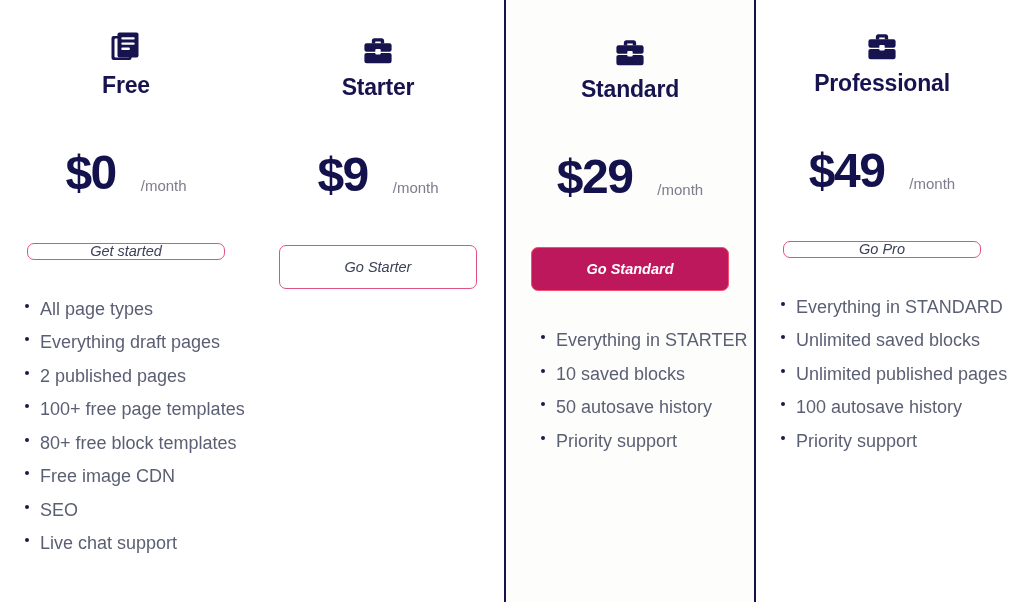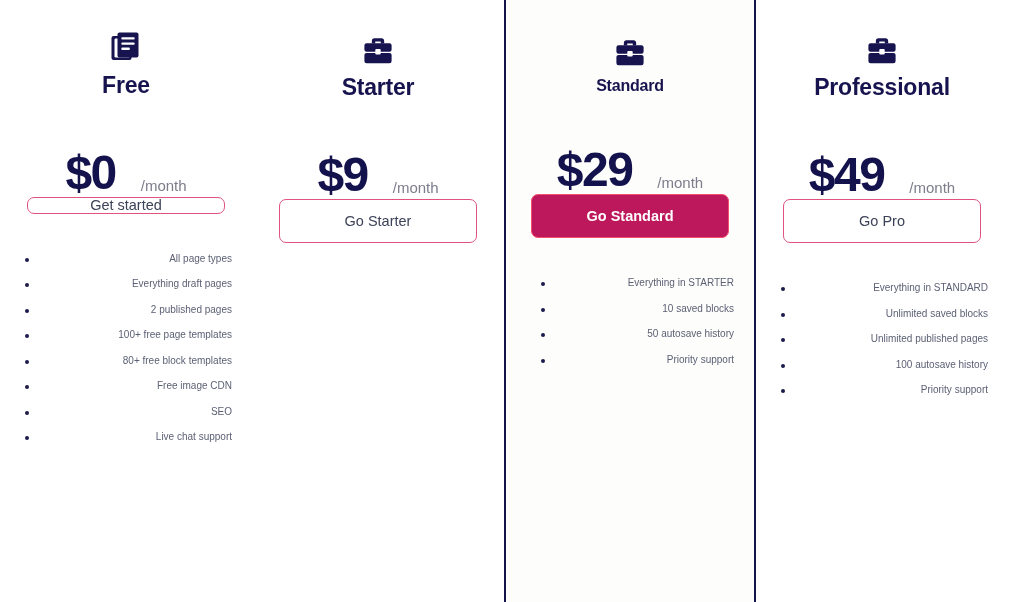--- a/index.html
+++ b/index.html
@@ -59,21 +59,21 @@
 
   .plan-name {
     font-size: 23px;
     font-weight: bold;
     color: #16134f;
     letter-spacing: -0.2px;
     line-height: 1;
     margin-bottom: 0;
   }
 
-  .plan.featured .plan-name { font-size: 16px; }
+  .plan.featured .plan-name { font-size: 23px; }
 
   .price-row {
     margin-top: 52px;
     display: flex;
     align-items: baseline;
     justify-content: center;
     white-space: nowrap;
   }
 
   .price-amount {
@@ -86,33 +86,35 @@
 
   .price-period {
     font-size: 15px;
     color: #7d7d8c;
     margin-left: 25px;
     position: relative;
     top: 2px;
   }
 
   .cta {
+    margin-top: 46px;
     width: 198px;
     height: 44px;
     border-radius: 7px;
     border: 1px solid #e0537f;
     background: #ffffff;
     color: #3c4257;
     font-family: "Liberation Sans", sans-serif;
     font-size: 14.5px;
     cursor: pointer;
     display: flex;
     align-items: center;
     justify-content: center;
     line-height: 1;
+    font-style: italic;
   }
 
   .cta.primary {
     background: #be185d;
     border-color: #f2506e;
     color: #ffffff;
     font-weight: bold;
     font-size: 14.5px;
   }
 
@@ -121,26 +123,25 @@
     width: 100%;
     padding-left: 4px;
     list-style: none;
   }
 
   .plan.featured .features { padding-left: 14px; }
 
   .feature {
     position: relative;
     padding-left: 16px;
-    font-size: 10px;
+    font-size: 18px;
     color: #5b5f73;
     line-height: 1;
     margin-bottom: 15.5px;
     white-space: nowrap;
-    text-align: right;
   }
 
   .feature::before {
     content: "";
     position: absolute;
     left: 1px;
     top: 4px;
     width: 4px;
     height: 4px;
     border-radius: 50%;

